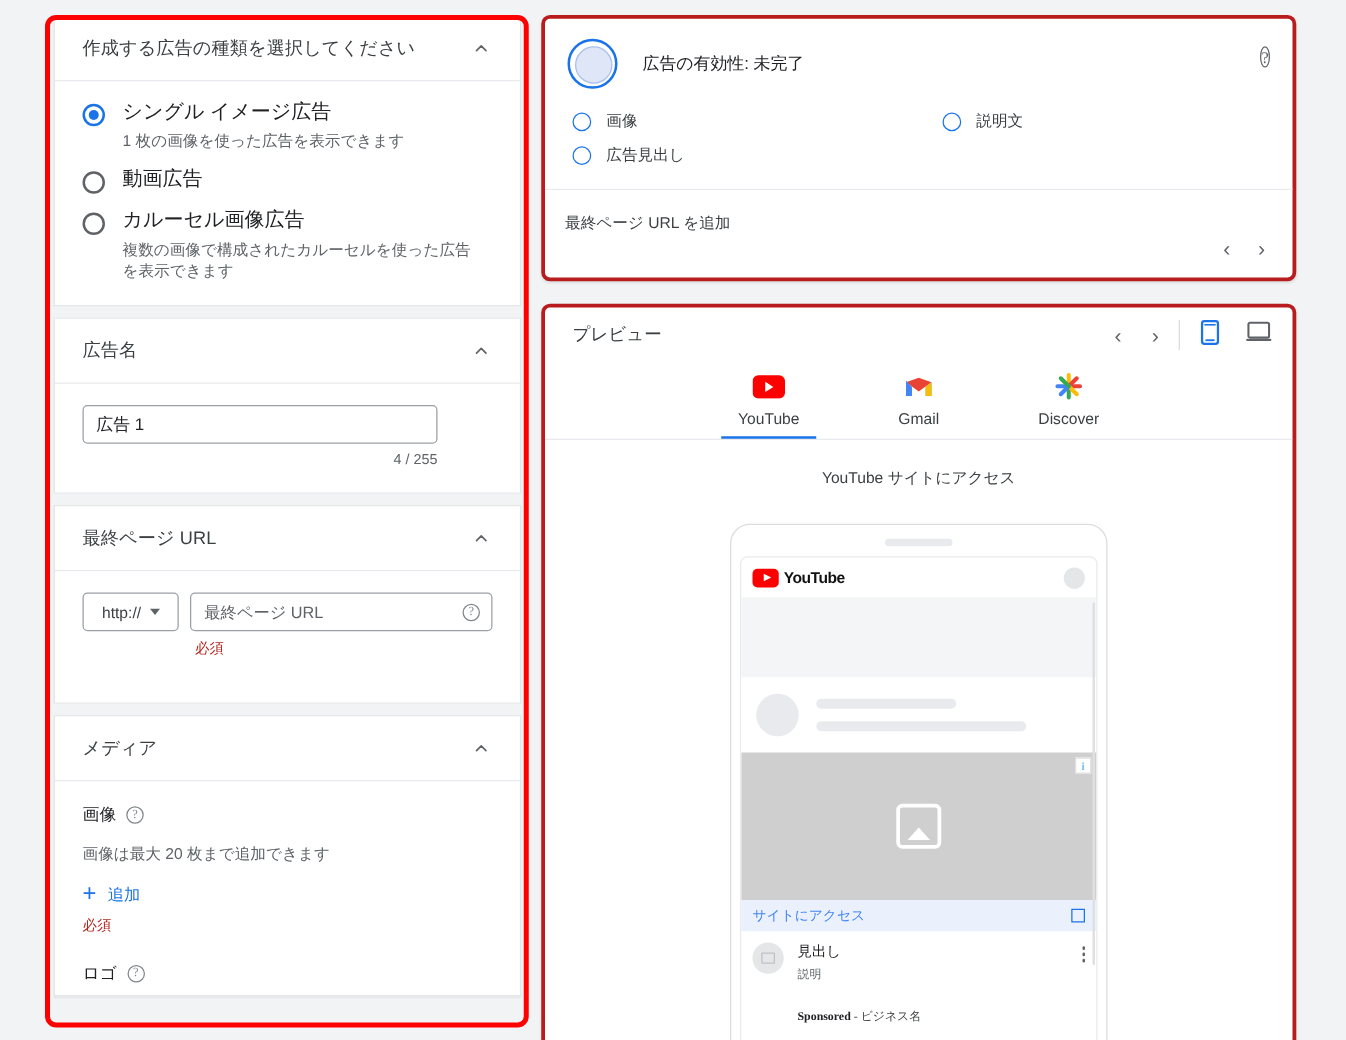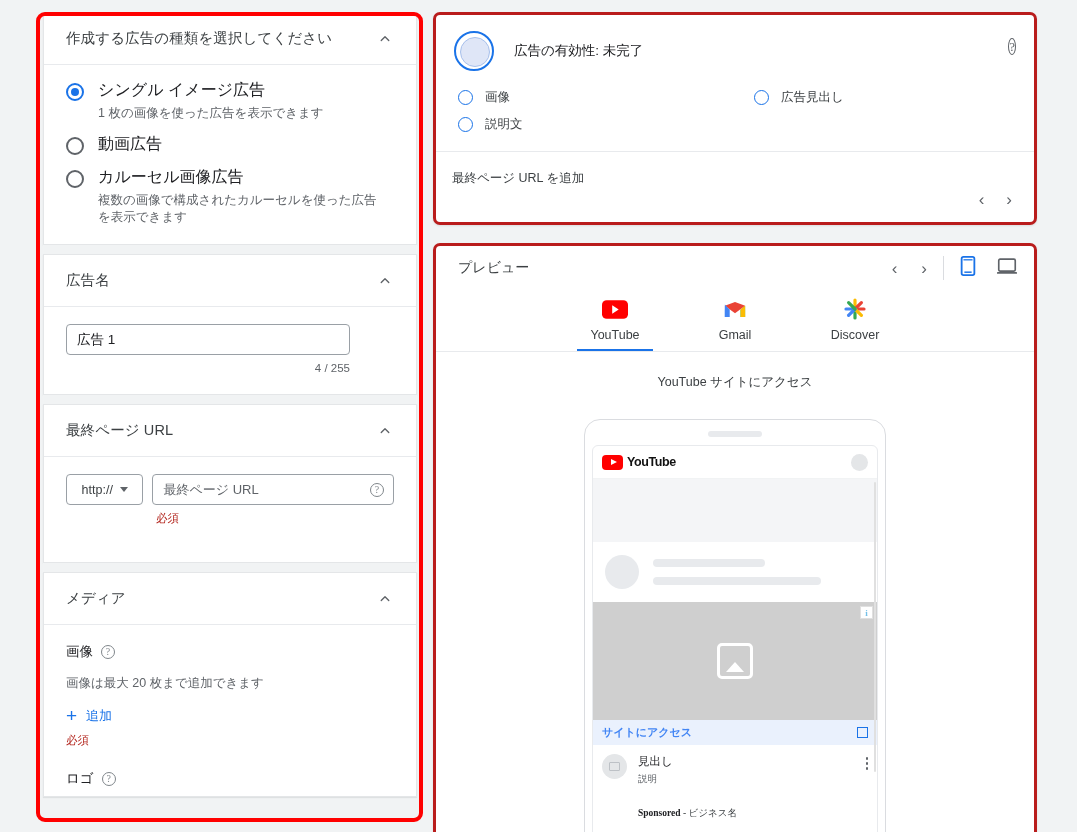--- a/index.html
+++ b/index.html
@@ -209,21 +209,21 @@
   .ad-img { background: #cfcfcf; height: 118px; position: relative; display: flex; align-items: center; justify-content: center; }
   .ad-badge {
     position: absolute; right: 4px; top: 4px; width: 13px; height: 13px;
     background: #fff; border: 1px solid #e0e0e0; display: flex; align-items: center; justify-content: center;
   }
   .ad-badge span { color: #74c0e8; font-size: 9px; font-weight: bold; font-family: "Liberation Serif", serif; }
   .img-ph { width: 36px; height: 36px; border: 3.5px solid #fff; border-radius: 5px; display: flex; align-items: flex-end; justify-content: center; padding-bottom: 4px; }
   .mtn { width: 0; height: 0; border-left: 9px solid transparent; border-right: 9px solid transparent; border-bottom: 10px solid #fff; }
 
   .cta-bar { background: #eaf1fd; height: 25px; display: flex; align-items: center; justify-content: space-between; padding: 0 9px; }
-  .cta-text { font-size: 11px; color: #4285f4; font-weight: bold; }
+  .cta-text { font-size: 11px; color: #4285f4; font-weight: normal; }
   .ext-ic { width: 11px; height: 11px; border: 1.6px solid #1a73e8; position: relative; }
 
   .ad-meta { display: flex; padding: 9px 9px 0 9px; gap: 11px; }
   .meta-ava { width: 25px; height: 25px; border-radius: 50%; background: #e4e6e8; display: flex; align-items: center; justify-content: center; flex: 0 0 auto; }
   .meta-ava .sq { width: 11px; height: 9px; border: 1.3px solid #bdc1c6; border-radius: 1px; }
   .meta-txt { flex: 1; }
   .meta-h { font-size: 11.5px; color: #202124; }
   .meta-d { font-size: 9.5px; color: #5f6368; margin-top: 4px; }
   .meta-s { font-size: 9.5px; color: #3c4043; margin-top: 21px; font-family: Liberation Serif, serif; }
   .meta-s b { color: #202124; }
@@ -361,25 +361,25 @@
         </span>
       </div>
 
       <div class="checks">
         <div class="check-item">
           <span class="ocircle"></span>
           <span class="check-label">画像</span>
         </div>
         <div class="check-item">
           <span class="ocircle"></span>
-          <span class="check-label">広告見出し</span>
+          <span class="check-label">説明文</span>
         </div>
         <div class="check-item">
           <span class="ocircle"></span>
-          <span class="check-label">説明文</span>
+          <span class="check-label">広告見出し</span>
         </div>
       </div>
 
       <div class="divider"></div>
 
       <div class="url-add">最終ページ URL を追加</div>
       <div class="arrows">
         <span class="arrow">‹</span>
         <span class="arrow">›</span>
       </div>

